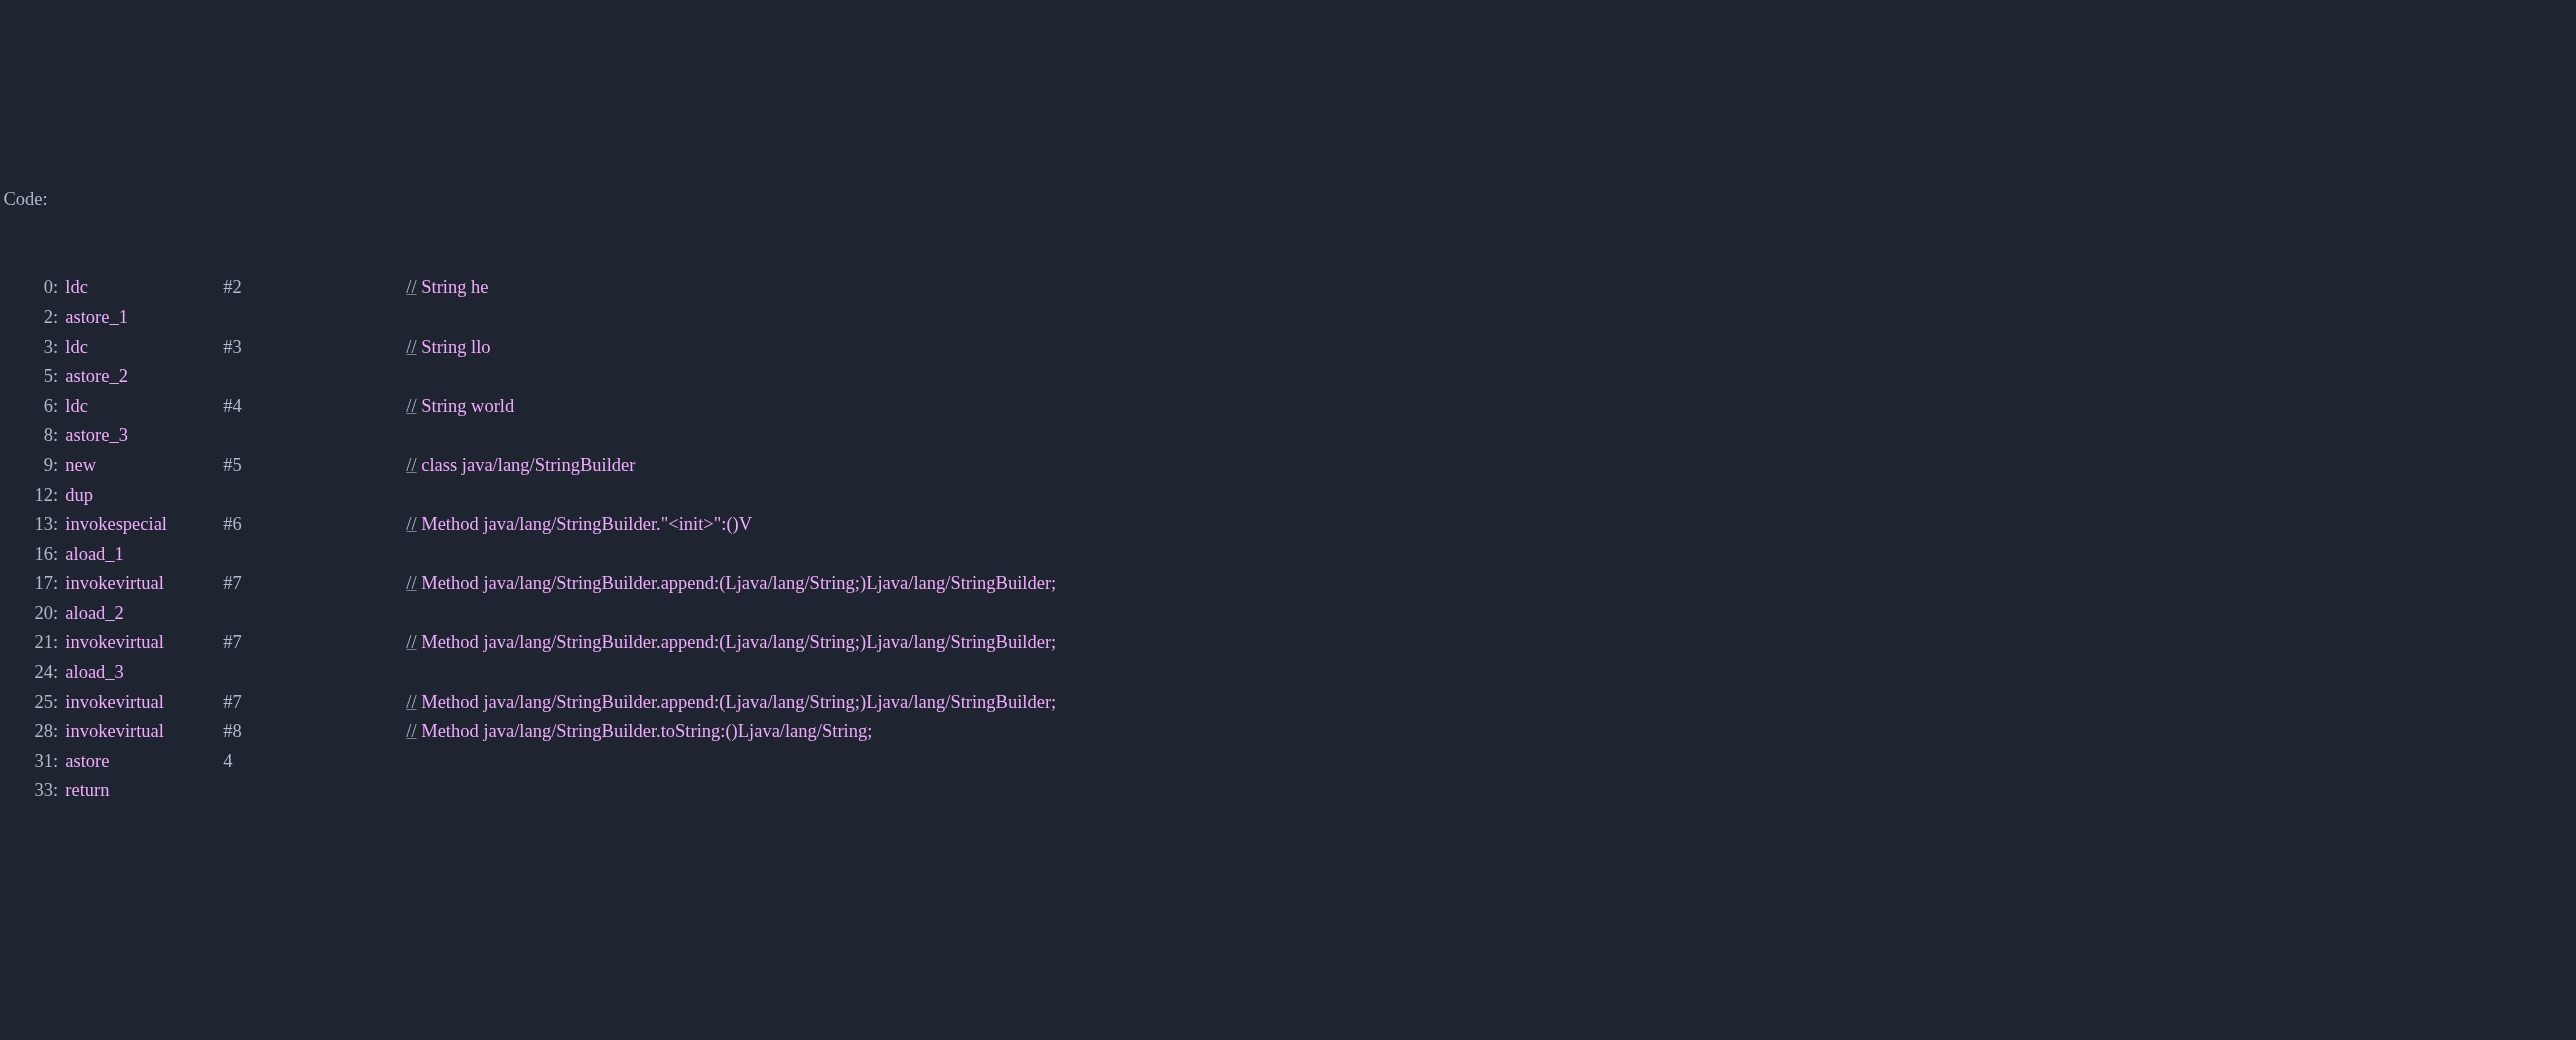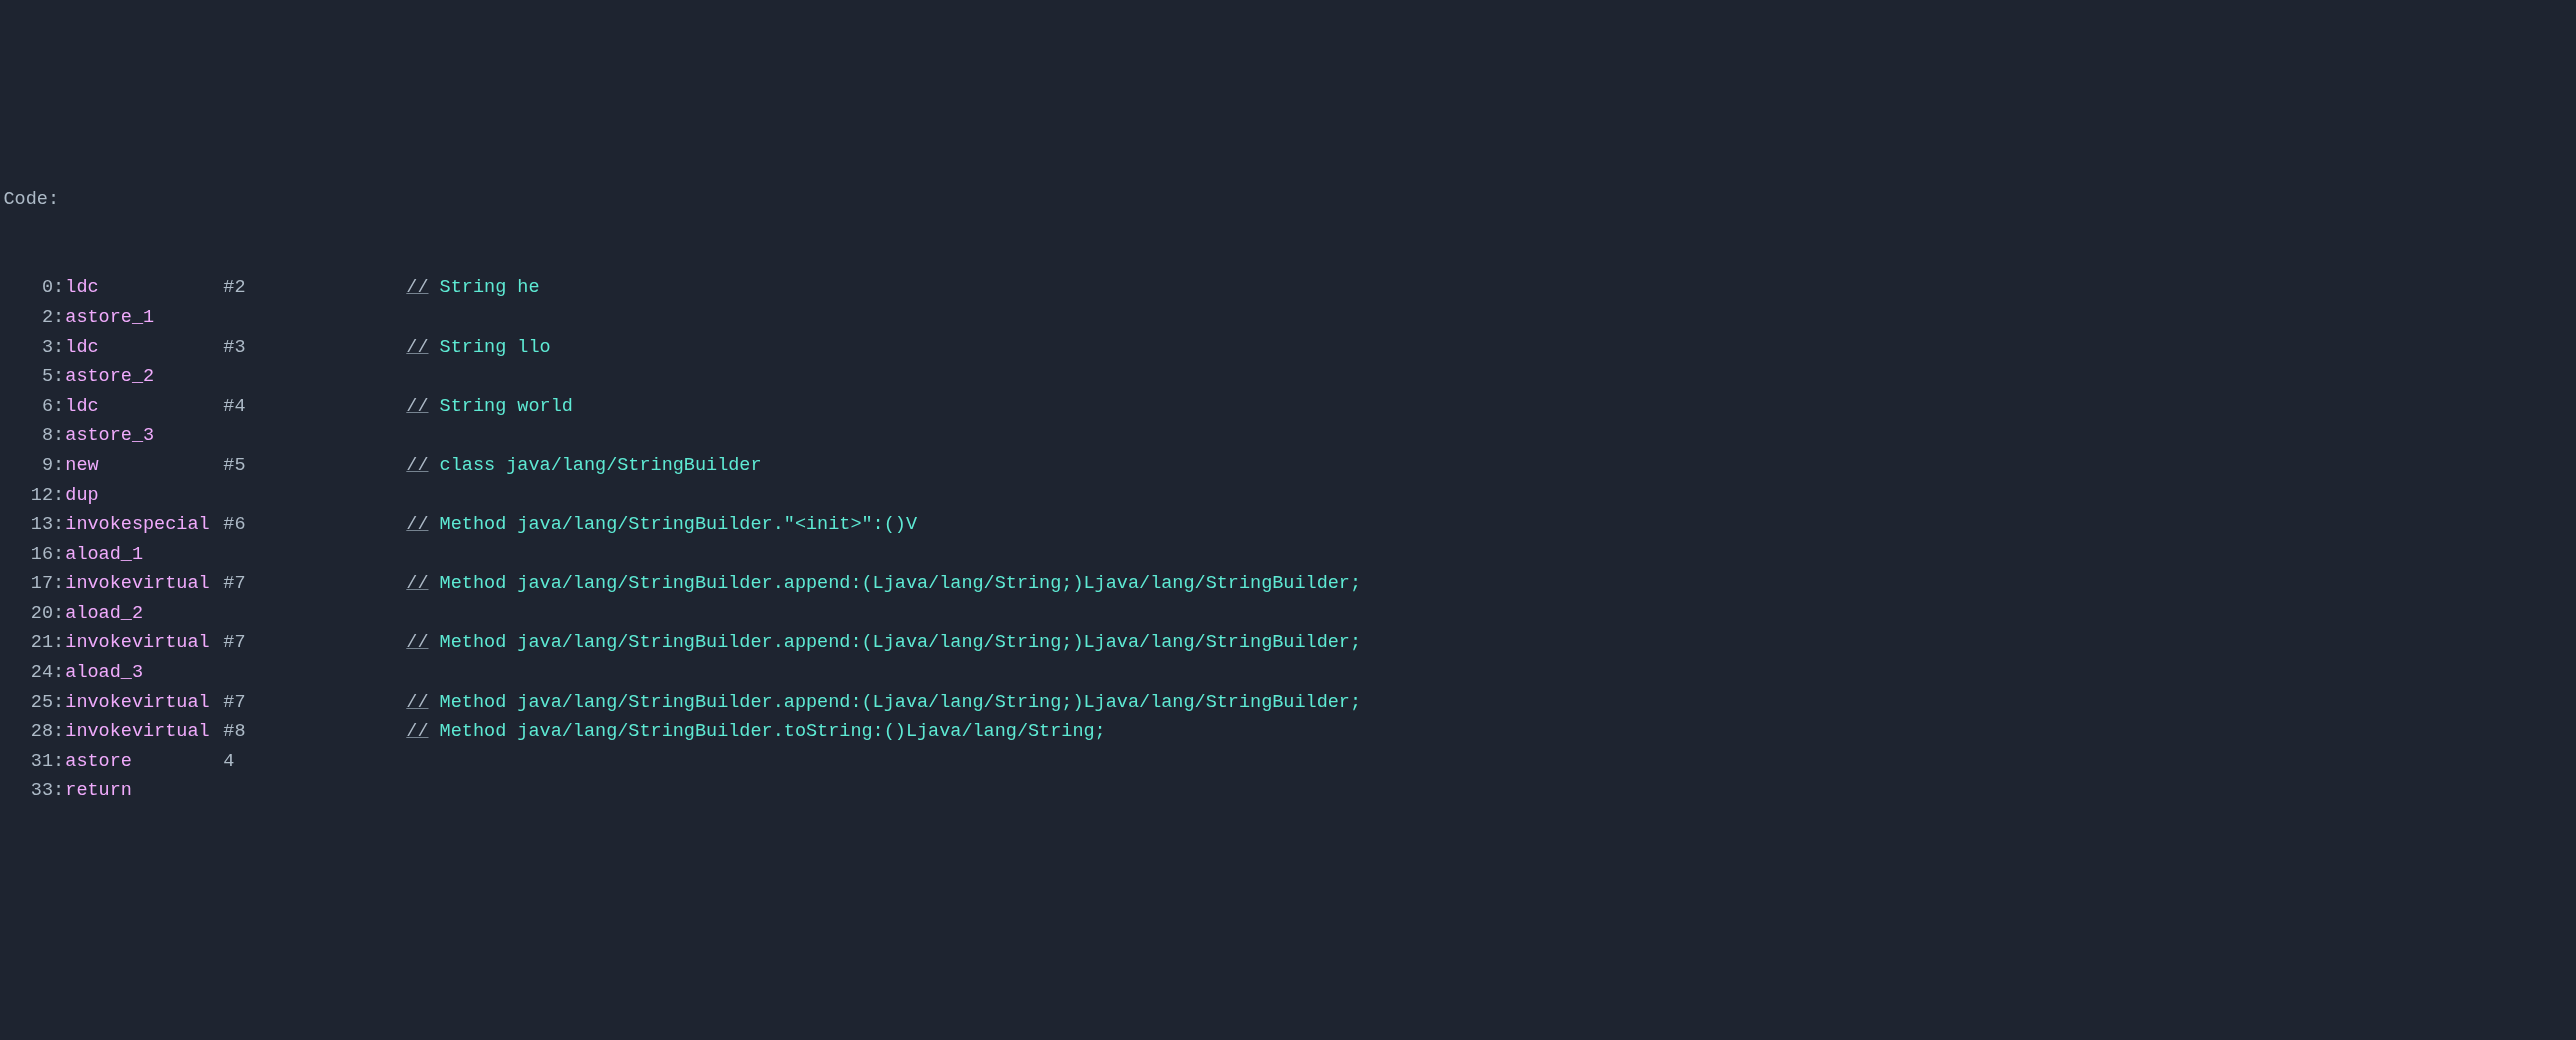--- a/index.html
+++ b/index.html
@@ -17,20 +17,21 @@
       white-space: pre;
       overflow-x: auto;
     }
     .code-container {
       display: block;
     }
     .line {
       display: flex;
       min-height: 29px;
       align-items: flex-end;
+      font-family: Liberation Serif, serif;
     }
     .header {
       padding-left: 3.5px;
     }
     .offset {
       width: 53px;
       text-align: right;
       padding-right: 0;
       color: #adbac7;
     }
@@ -45,21 +46,21 @@
     .operand {
       width: 183px;
       color: #adbac7;
     }
     .comment-slash {
       color: #adbac7;
       text-decoration: underline;
       text-decoration-color: #768390;
     }
     .comment-text {
-      color: #5eead4;
+      color: #f0abfc;
       padding-left: 0;
     }
   </style>
 </head>
 <body>
 
 
 
 <div class="code-container">
   <div class="line header">

